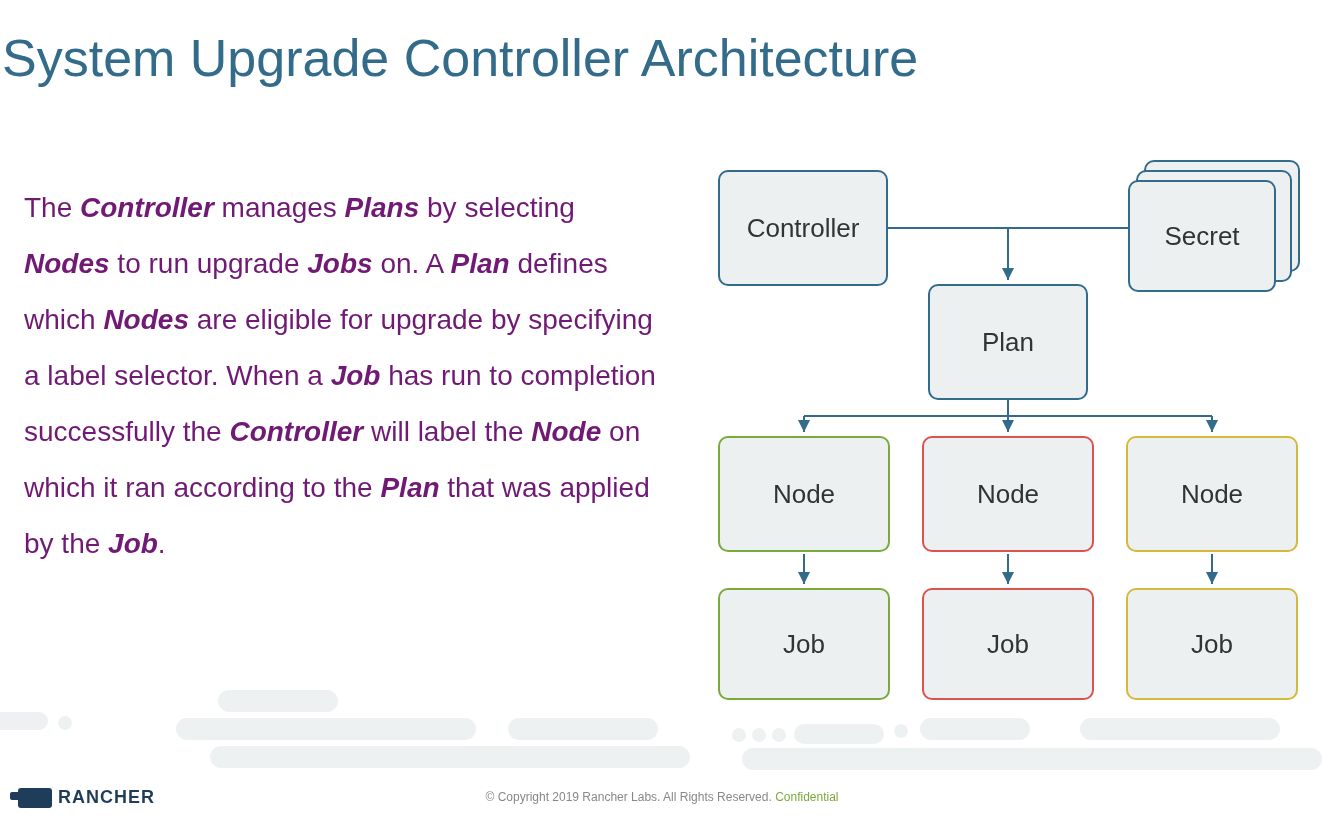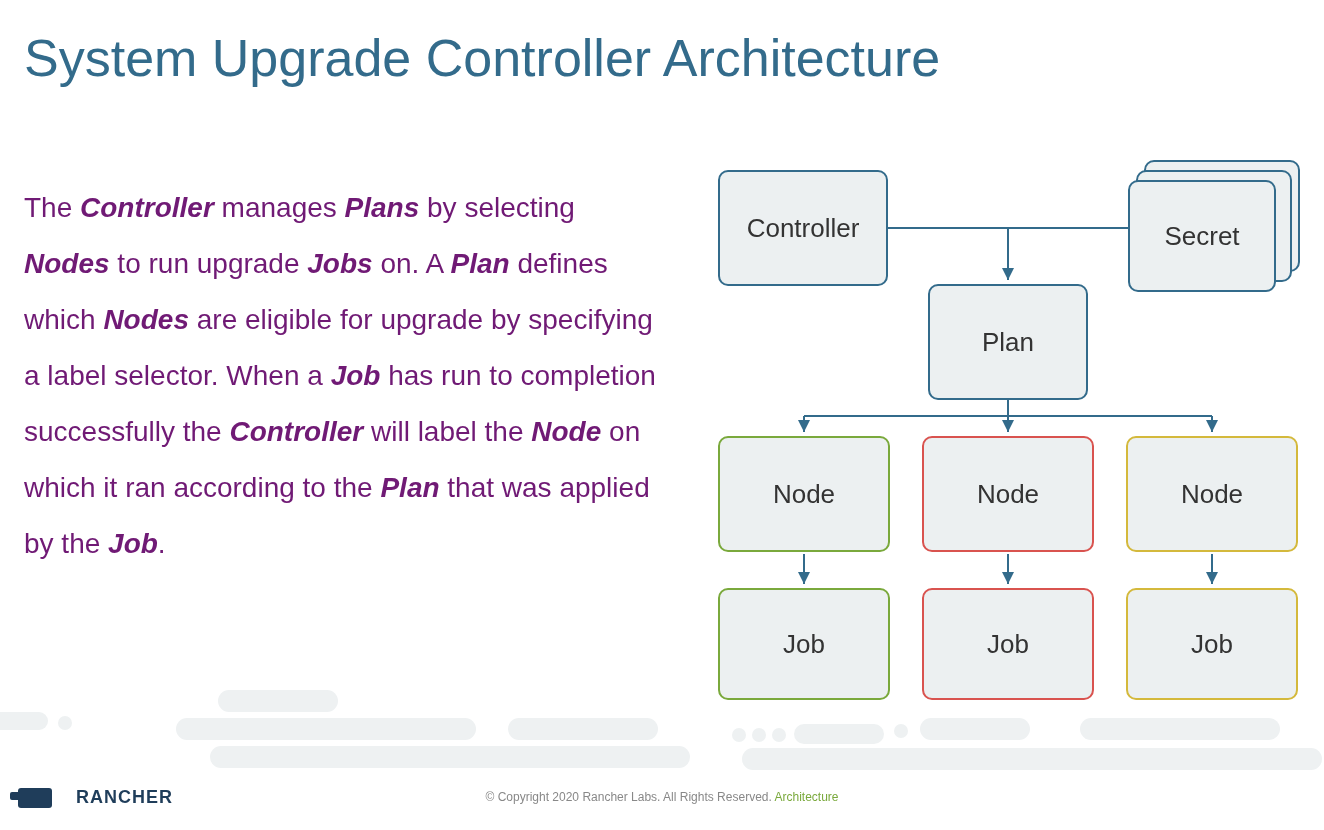--- a/index.html
+++ b/index.html
@@ -8,21 +8,21 @@
     width: 1324px;
     height: 830px;
     background: #ffffff;
     font-family: Arial, Helvetica, sans-serif;
     color: #333;
     overflow: hidden;
     position: relative;
   }
   .title {
     position: absolute;
-    left: 24px;
+    left: 2px;
     top: 28px;
     font-size: 52px;
     color: #336b8b;
     font-weight: 400;
   }
   .body-text {
     position: absolute;
     left: 24px;
     top: 180px;
     width: 640px;
@@ -83,21 +83,21 @@
     left: 0; right: 0;
     bottom: 0;
     height: 60px;
   }
   .logo {
     position: absolute;
     left: 18px;
     bottom: 22px;
     display: flex;
     align-items: center;
-    gap: 24px;
+    gap: 6px;
     color: #1f3d5a;
     font-weight: 900;
     font-size: 18px;
     letter-spacing: 1px;
   }
   .logo-mark {
     width: 34px; height: 20px;
     background: #1f3d5a;
     border-radius: 3px;
     position: relative;
@@ -184,15 +184,15 @@
 <div class="cloud" style="left:920px; top:718px; width:110px; height:22px;"></div>
 <div class="cloud" style="left:742px; top:748px; width:580px; height:22px;"></div>
 <div class="cloud" style="left:1080px; top:718px; width:200px; height:22px;"></div>
 
 <div class="footer">
   <div class="logo">
     <div class="logo-mark"></div>
     <span>RANCHER</span>
   </div>
   <div class="copyright">
-    <span>© Copyright 2020 Rancher Labs. All Rights Reserved. </span><span class="confidential">Architecture</span>
+    <span>© Copyright 2019 Rancher Labs. All Rights Reserved. </span><span class="confidential">Confidential</span>
   </div>
 </div>
 
 </body></html>

